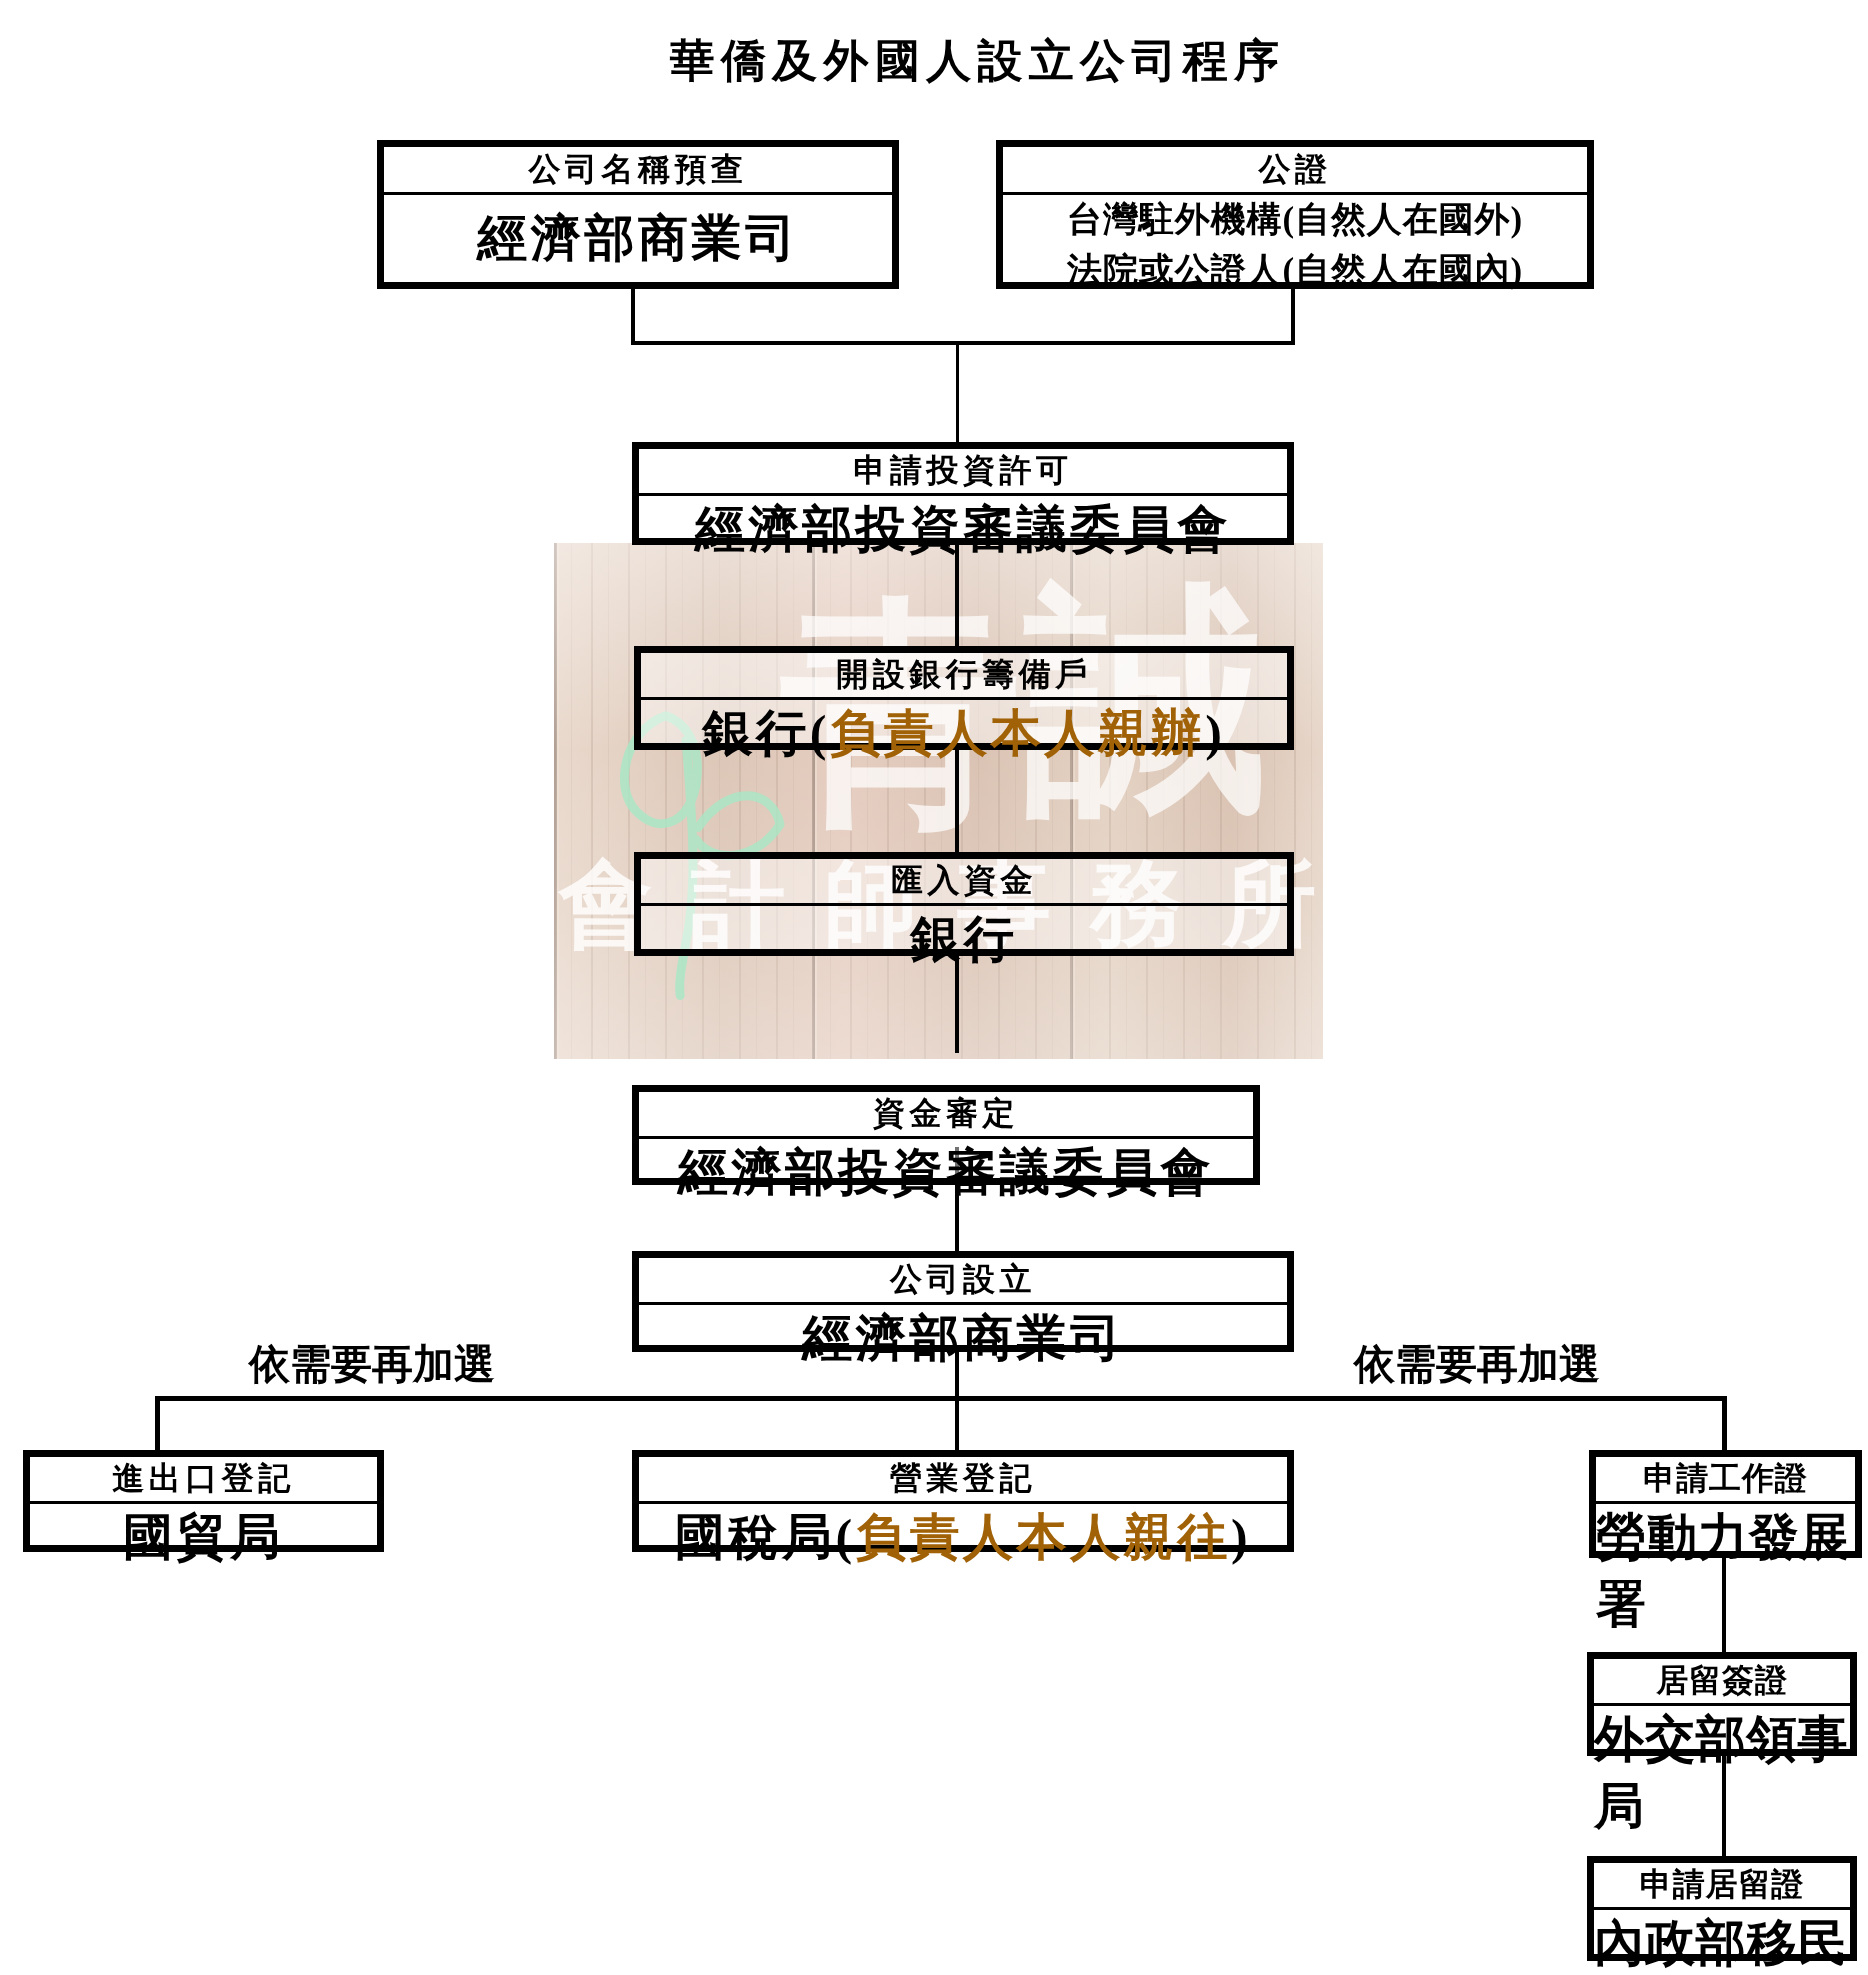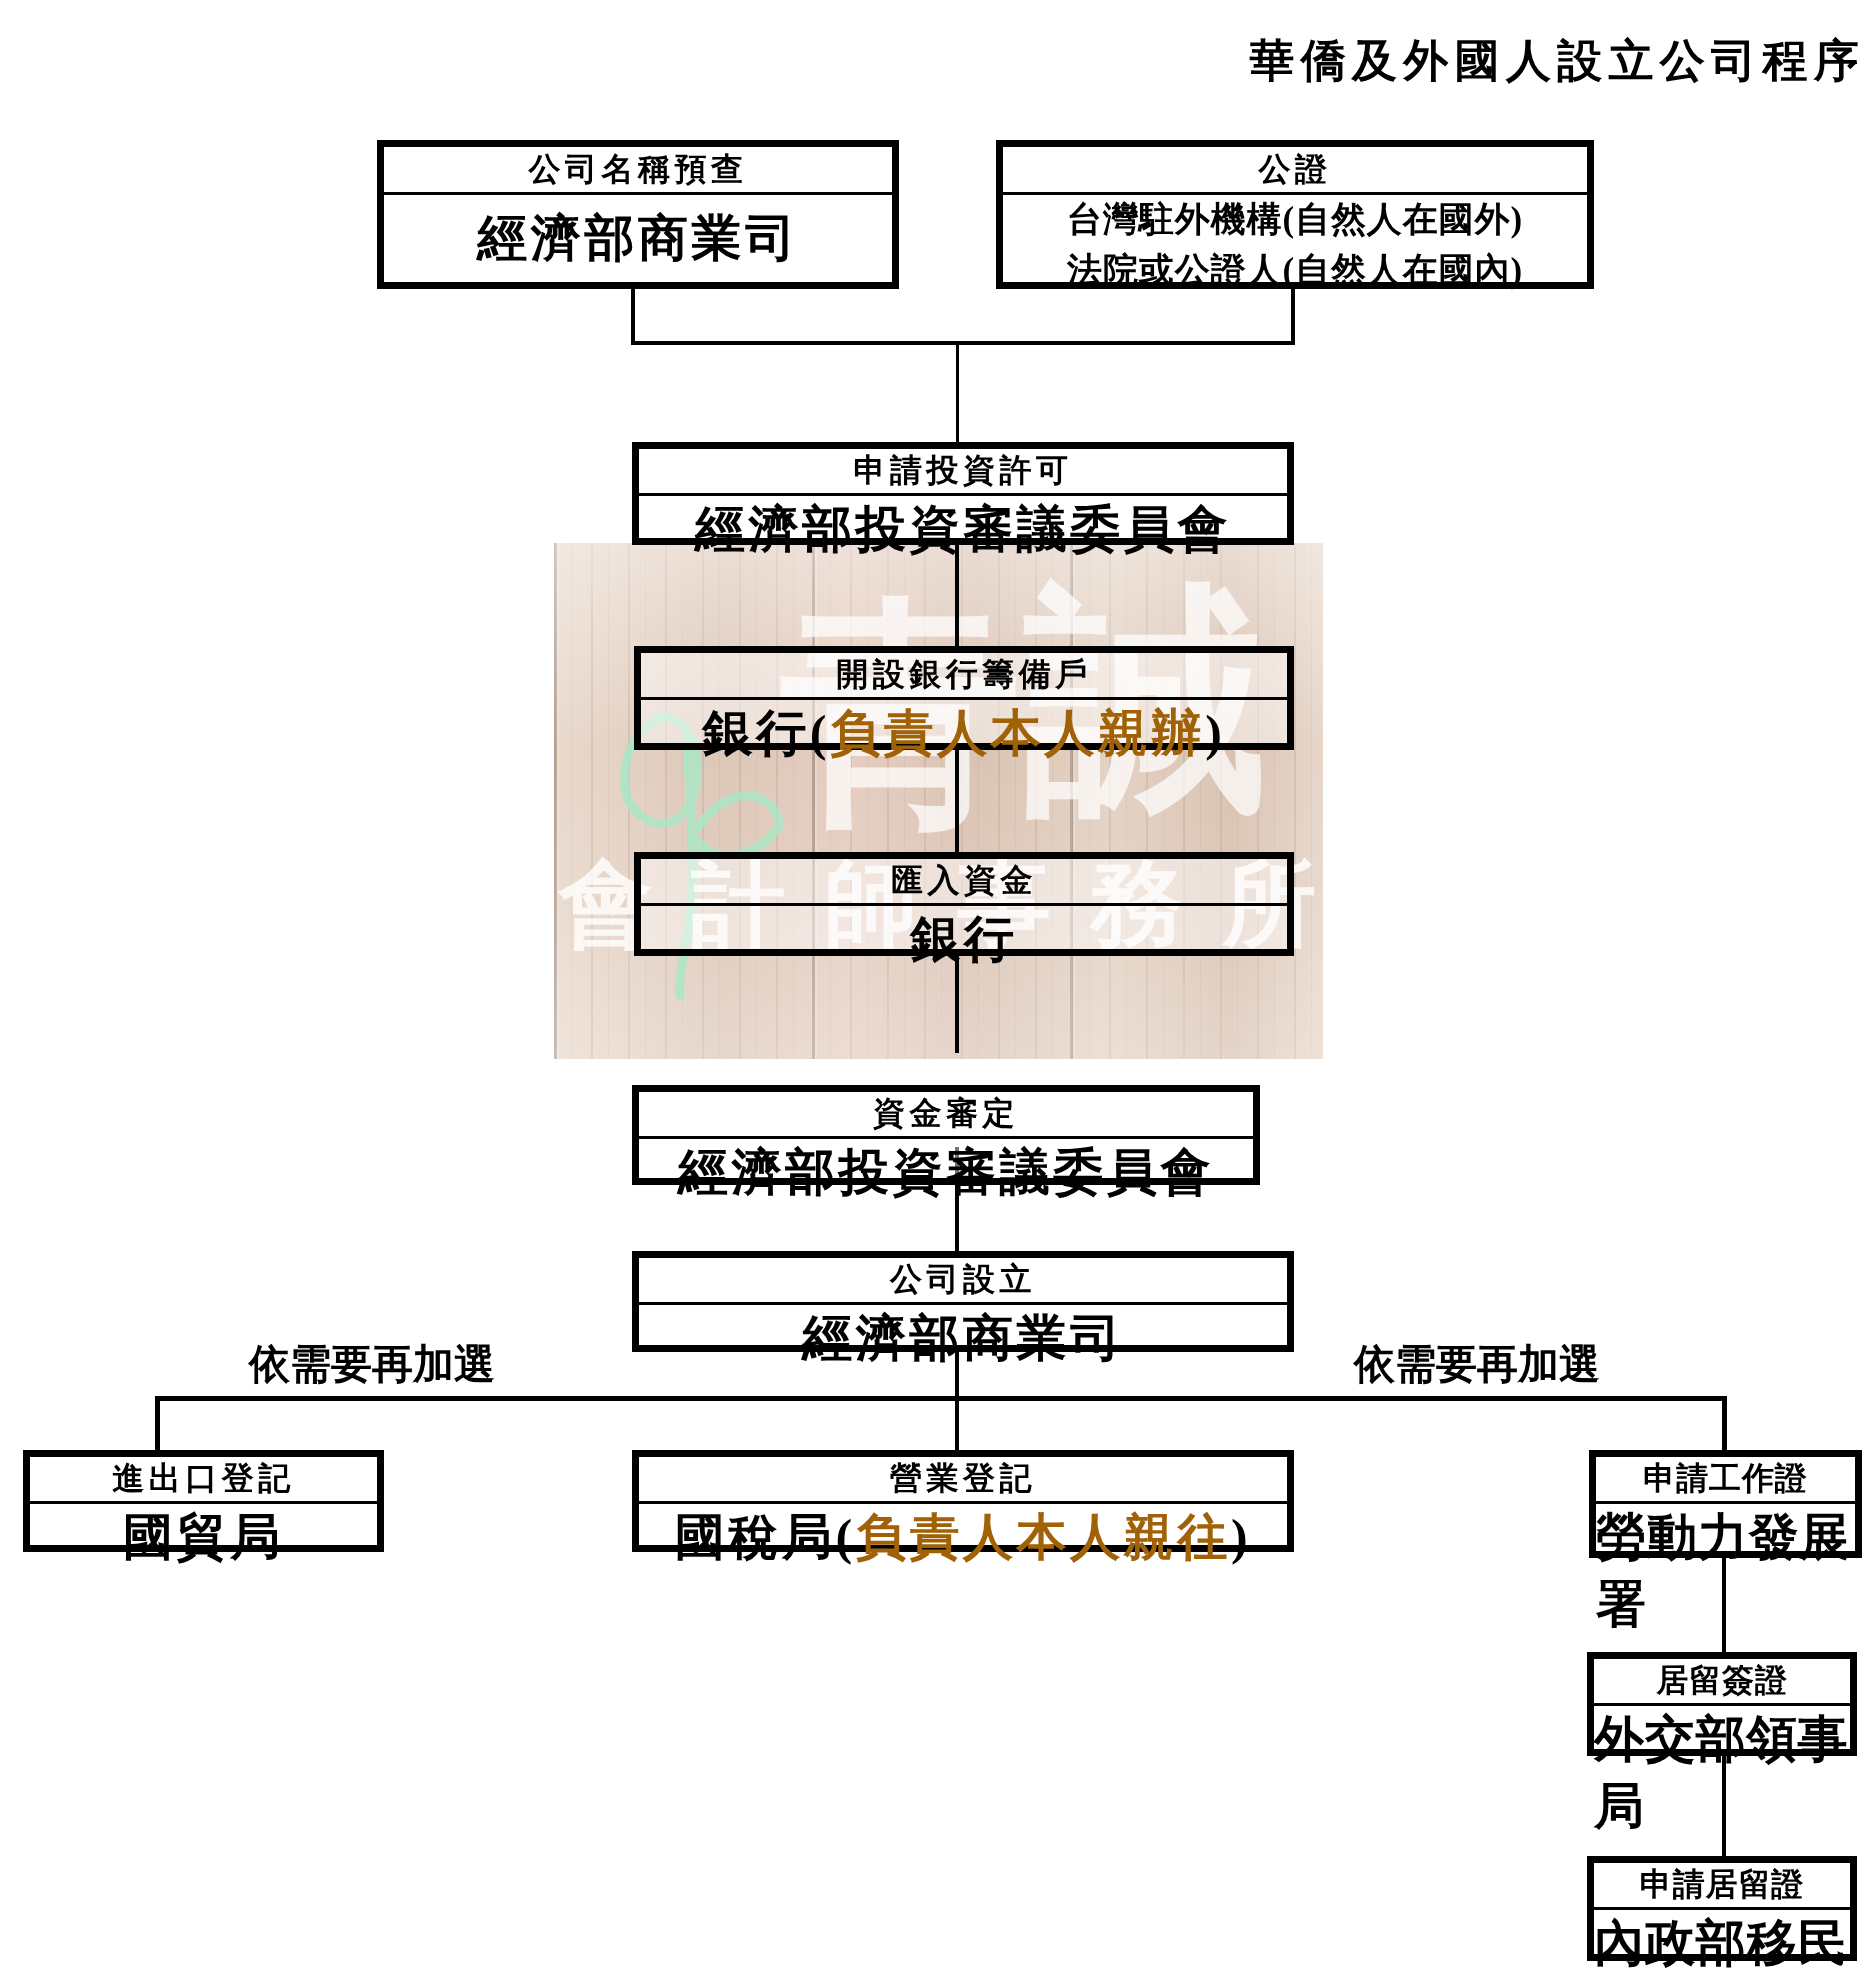--- a/index.html
+++ b/index.html
@@ -1,20 +1,20 @@
 <!DOCTYPE html>
 <html style="font-size:7.2px"><head>
 <meta charset="utf-8">
 <style>
   html,body{margin:0;padding:0;background:#ffffff;}
   #canvas{position:relative;width:1868px;height:1975px;background:#ffffff;overflow:hidden;
           font-family:"Liberation Serif","DejaVu Serif",serif;color:#000;}
 
   
-  .title{position:absolute;left:90px;top:31px;width:1775px;text-align:right;
+  .title{position:absolute;left:90px;top:31px;width:1775px;text-align:center;
          font-size:45px;font-weight:bold;letter-spacing:6.3px;}
 
   
   .watermark{position:absolute;left:554px;top:543px;width:769px;height:516px;z-index:0;overflow:hidden;
     background-image:
       repeating-linear-gradient(90deg, rgba(96,72,60,0.45) 0 2.7px, rgba(236,218,202,0.55) 2.7px 5px, rgba(0,0,0,0) 5px 258px),
       repeating-linear-gradient(90deg, rgba(125,92,70,0.20) 0 1.8px, rgba(0,0,0,0) 1.8px 17px, rgba(125,92,70,0.10) 17px 18.4px, rgba(0,0,0,0) 18.4px 37px),
       linear-gradient(90deg,#e3cebe 0%,#d3b7a3 22%,#debfae 38%,#d0b29e 55%,#dcc5b2 72%,#cfb19c 88%,#e0cbba 100%);}
   .watermark .wash{position:absolute;inset:0;
       background:linear-gradient(180deg,rgba(255,255,255,0.55) 0%,rgba(255,255,255,0.22) 40%,rgba(255,255,255,0.30) 70%,rgba(255,255,255,0.45) 100%);}

